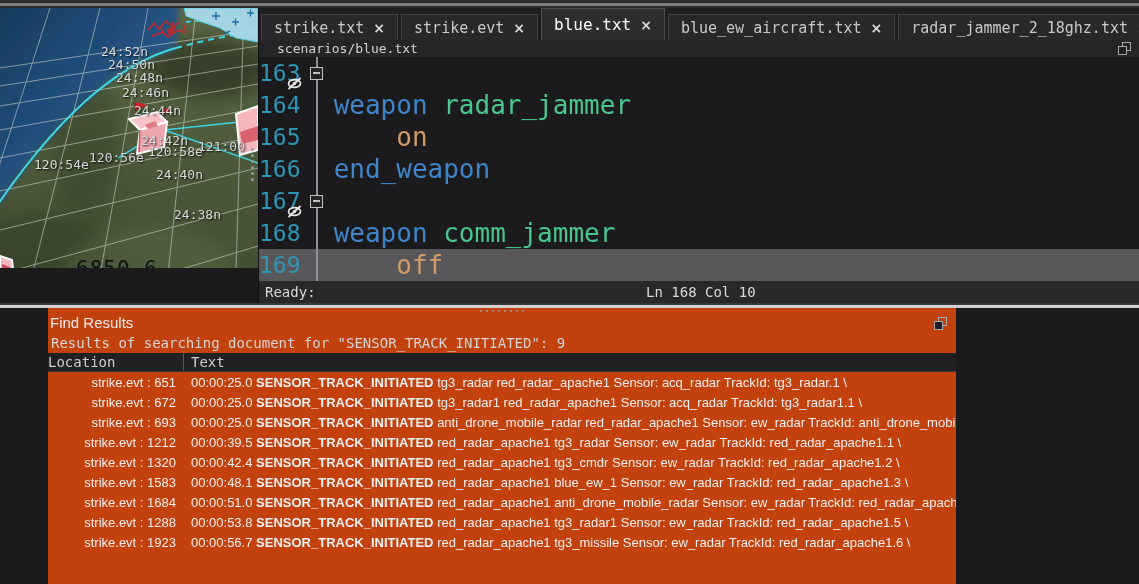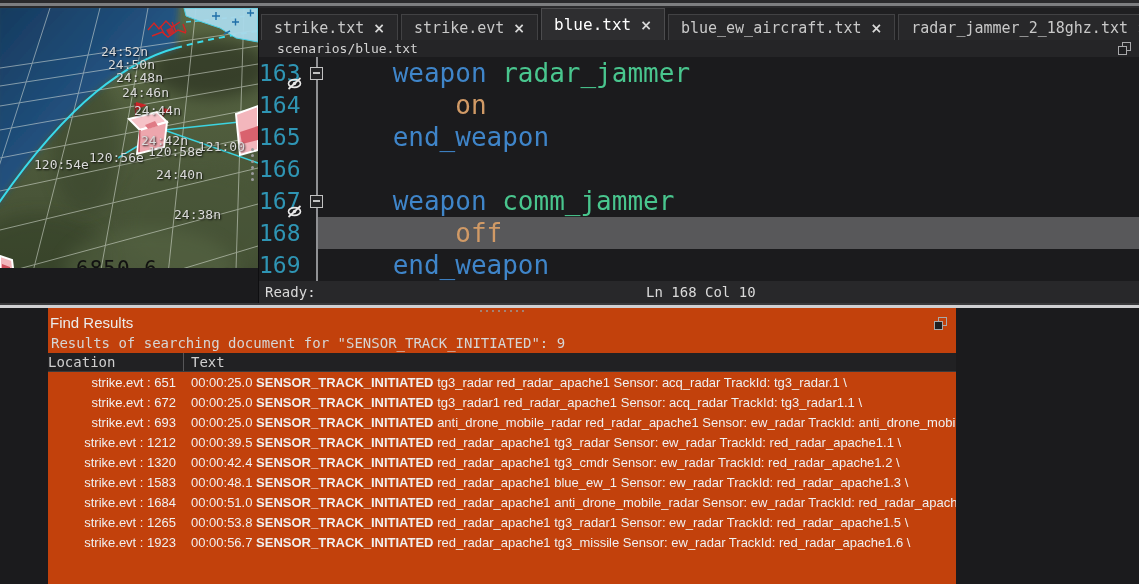--- a/index.html
+++ b/index.html
@@ -30,21 +30,21 @@
   .tab.active{height:31px;background:#2e2e30;color:#ffffff;font-size:16px;border-color:#4c4c4e;}
   .tab-close{font-family:"DejaVu Sans",sans-serif;font-weight:bold;font-size:14px;line-height:1;color:#d8d8d8;}
   .breadcrumb{position:relative;height:17px;background:#252527;color:#d2d2d2;font-size:13px;
               line-height:17px;padding-left:18px;}
   .float-icon{position:absolute;width:13px;height:13px;display:inline-block;}
   .float-icon::before{content:'';position:absolute;right:0;top:0;width:7px;height:7px;border:1px solid #a8a8aa;}
   .float-icon::after{content:'';position:absolute;left:0;bottom:0;width:7px;height:7px;border:1px solid #a8a8aa;background:#1f1f21;}
   .breadcrumb .float-icon{right:8px;top:2px;}
 
   .code{height:224px;overflow:hidden;background:#1b1b1d;}
-  .codeline{display:flex;height:32px;}
+  .codeline{display:flex;height:32px;flex-direction:column;}
   .gutter{position:relative;width:59px;flex:none;box-sizing:border-box;text-align:right;
           padding-right:16px;color:var(--ln,#2f95b4);font-size:23px;line-height:32px;border-right:2px solid #909194;}
   .gutter .eye{position:absolute;right:14px;top:9px;}
   .gutter .fold{position:absolute;right:-7px;top:10px;width:11px;height:11px;border:1px solid #c2c2c2;
                 background:#242426;z-index:3;}
   .gutter .fold::after{content:'';position:absolute;left:2px;right:2px;top:4px;height:2px;background:#c2c2c2;}
   .codetext{flex:1;font-size:26px;line-height:32px;white-space:pre;color:#d4d4d4;padding-left:12px;}
   .codeline.hl .codetext{background:var(--hl,#58585a);}
   .tk-kw{color:var(--kw,#3f85c9);}
   .tk-type{color:var(--type,#49c68e);}
@@ -326,21 +326,21 @@
         </div>
         <div class="fr-row">
           <div class="fr-loc">strike.evt : 1583</div>
           <div class="fr-text">00:00:48.1 <b>SENSOR_TRACK_INITIATED</b> red_radar_apache1 blue_ew_1 Sensor: ew_radar TrackId: red_radar_apache1.3 \</div>
         </div>
         <div class="fr-row">
           <div class="fr-loc">strike.evt : 1684</div>
           <div class="fr-text">00:00:51.0 <b>SENSOR_TRACK_INITIATED</b> red_radar_apache1 anti_drone_mobile_radar Sensor: ew_radar TrackId: red_radar_apache1.4 \</div>
         </div>
         <div class="fr-row">
-          <div class="fr-loc">strike.evt : 1265</div>
+          <div class="fr-loc">strike.evt : 1288</div>
           <div class="fr-text">00:00:53.8 <b>SENSOR_TRACK_INITIATED</b> red_radar_apache1 tg3_radar1 Sensor: ew_radar TrackId: red_radar_apache1.5 \</div>
         </div>
         <div class="fr-row">
           <div class="fr-loc">strike.evt : 1923</div>
           <div class="fr-text">00:00:56.7 <b>SENSOR_TRACK_INITIATED</b> red_radar_apache1 tg3_missile Sensor: ew_radar TrackId: red_radar_apache1.6 \</div>
         </div>
       </div>
   </div>
 
 </div>

